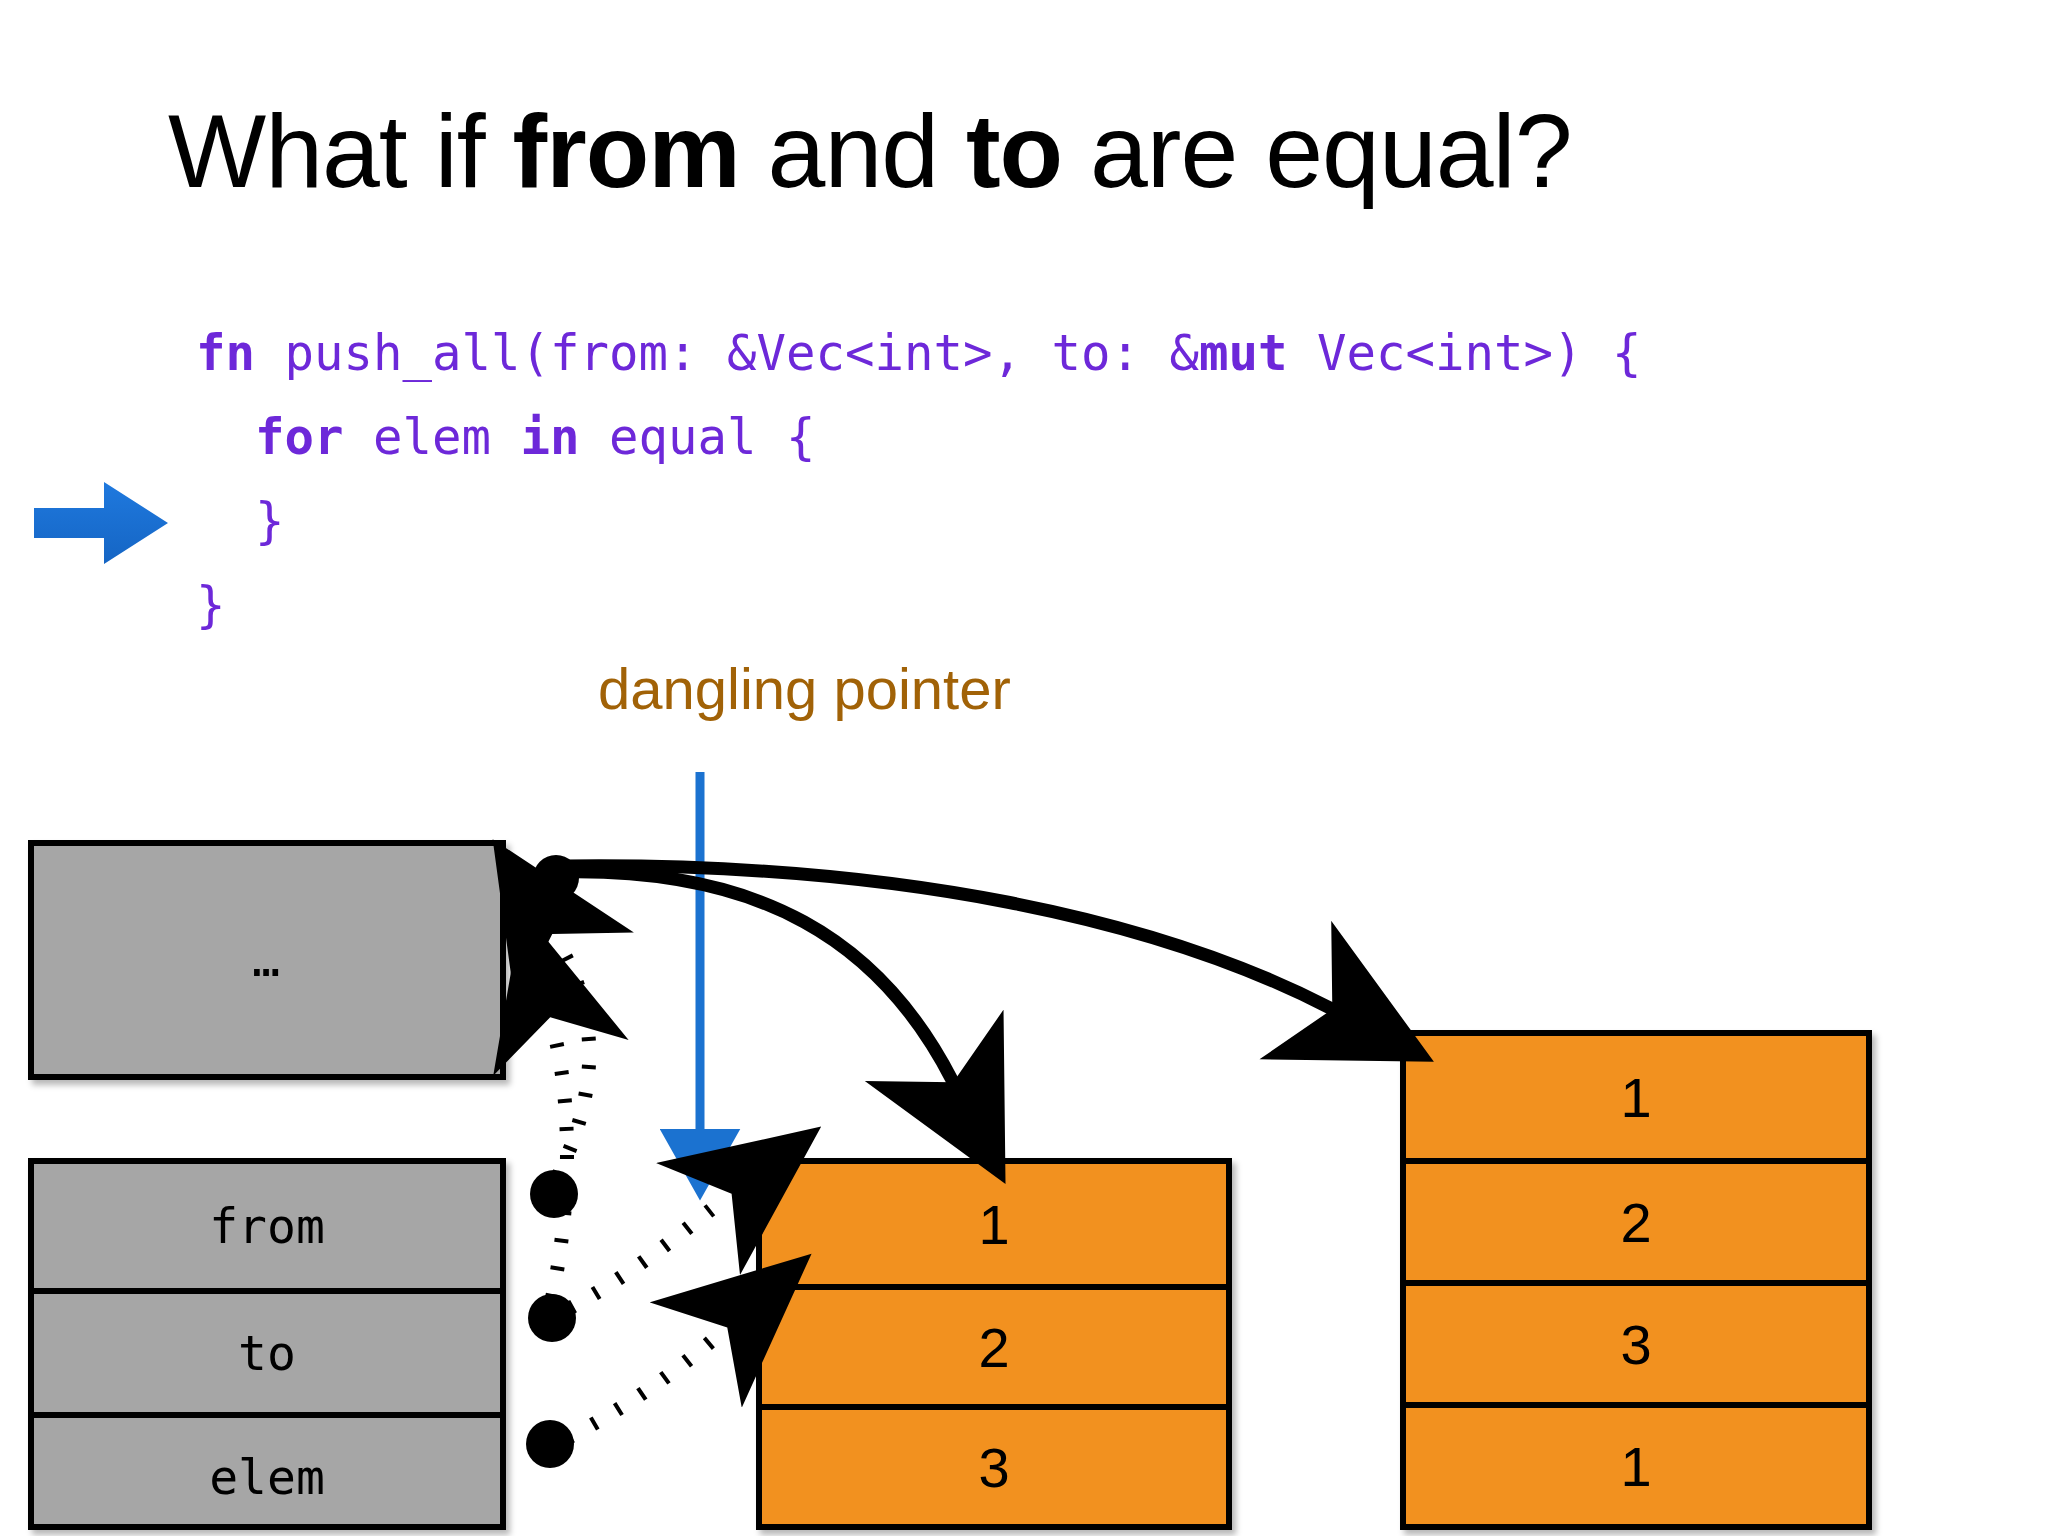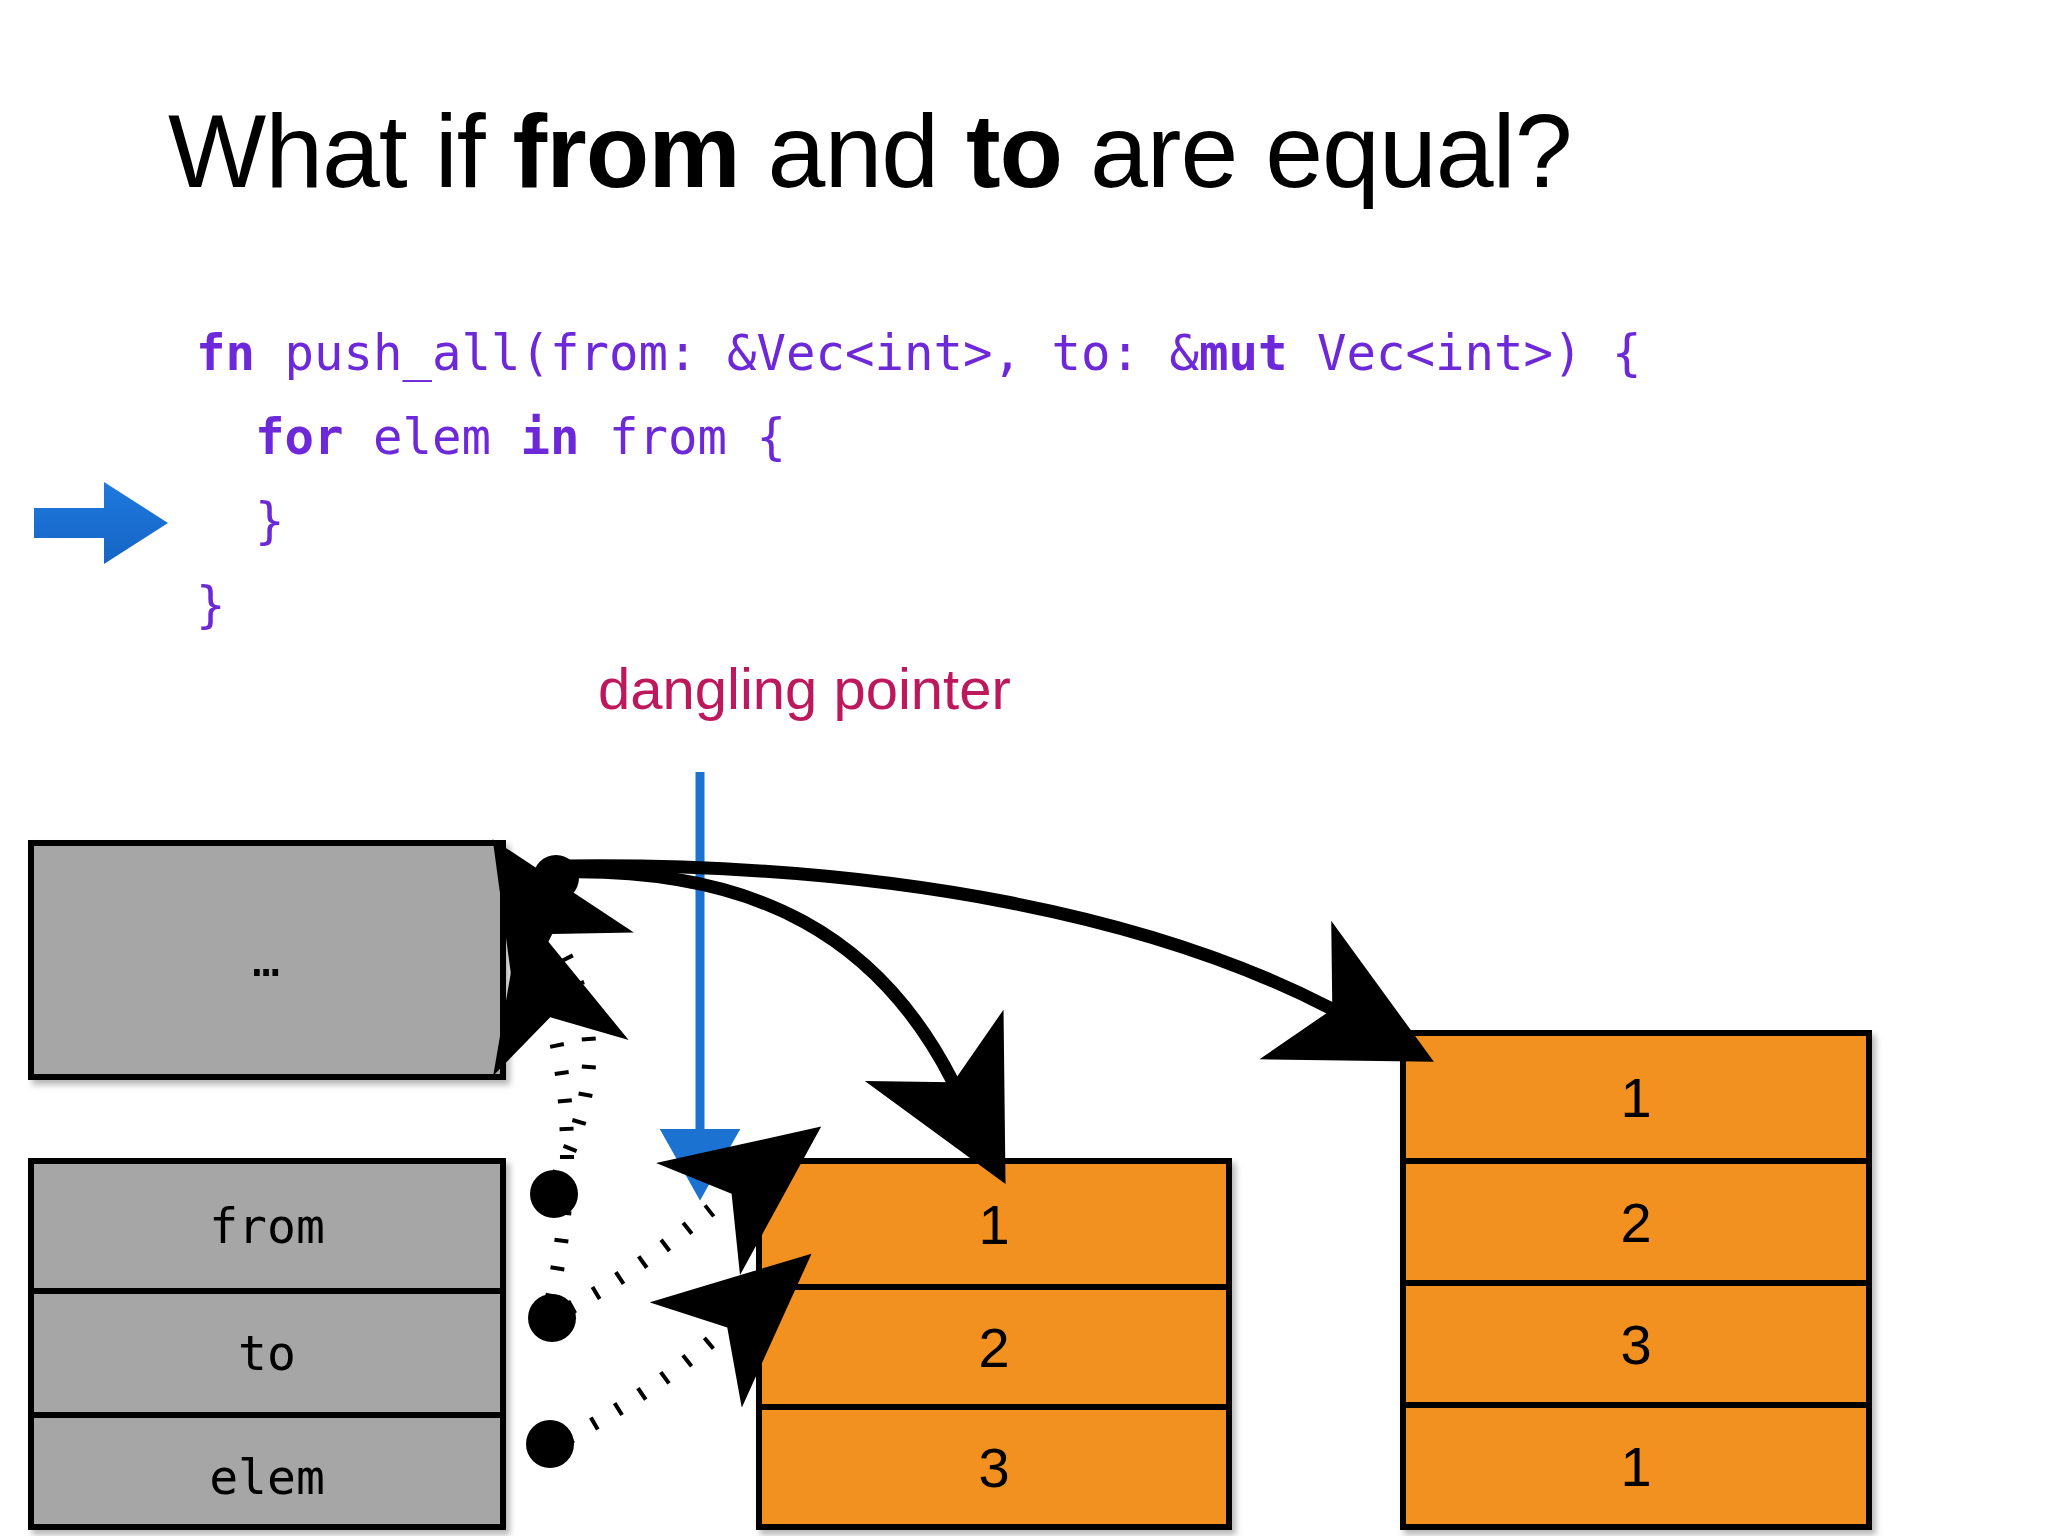--- a/index.html
+++ b/index.html
@@ -46,21 +46,21 @@
     left:32px; top:478px;
     width:140px; height:90px;
   }
 
   
   .dangling-label{
     position:absolute;
     left:598px; top:655px;
     font-size:58px;
     line-height:68px;
-    color:#be185d;
+    color:#a16207;
     white-space:nowrap;
   }
 
   
   .box{
     position:absolute;
     box-sizing:border-box;
     border:6px solid #000000;
     box-shadow:4px 5px 6px rgba(0,0,0,0.28);
   }
@@ -114,21 +114,21 @@
 
   svg.overlay{position:absolute;left:0;top:0;width:2048px;height:1536px;pointer-events:none;}
 </style>
 </head>
 <body>
 
 <div id="stage">
 
   <div class="title"><span>What if </span><b>from</b><span> and </span><b>to</b><span> are equal?</span></div>
 
-  <div class="code"><span class="ln"><b>fn</b><span> push_all(from: &amp;Vec&lt;int&gt;, to: &amp;</span><b>mut</b><span> Vec&lt;int&gt;) {</span></span><span class="ln"><span>  </span><b>for</b><span> elem </span><b>in</b><span> from {</span></span><span class="ln">  }</span><span class="ln">}</span></div>
+  <div class="code"><span class="ln"><b>fn</b><span> push_all(from: &amp;Vec&lt;int&gt;, to: &amp;</span><b>mut</b><span> Vec&lt;int&gt;) {</span></span><span class="ln"><span>  </span><b>for</b><span> elem </span><b>in</b><span> equal {</span></span><span class="ln">  }</span><span class="ln">}</span></div>
 
   <svg class="step-arrow" viewBox="0 0 140 90">
     <defs>
       <linearGradient id="bgrad" x1="0" y1="0" x2="0" y2="1">
         <stop offset="0" stop-color="#1f79de"></stop>
         <stop offset="1" stop-color="#1565c4"></stop>
       </linearGradient>
     </defs>
     <polygon points="2,30 72,30 72,4 136,45 72,86 72,60 2,60" fill="url(#bgrad)"></polygon>
   </svg>

